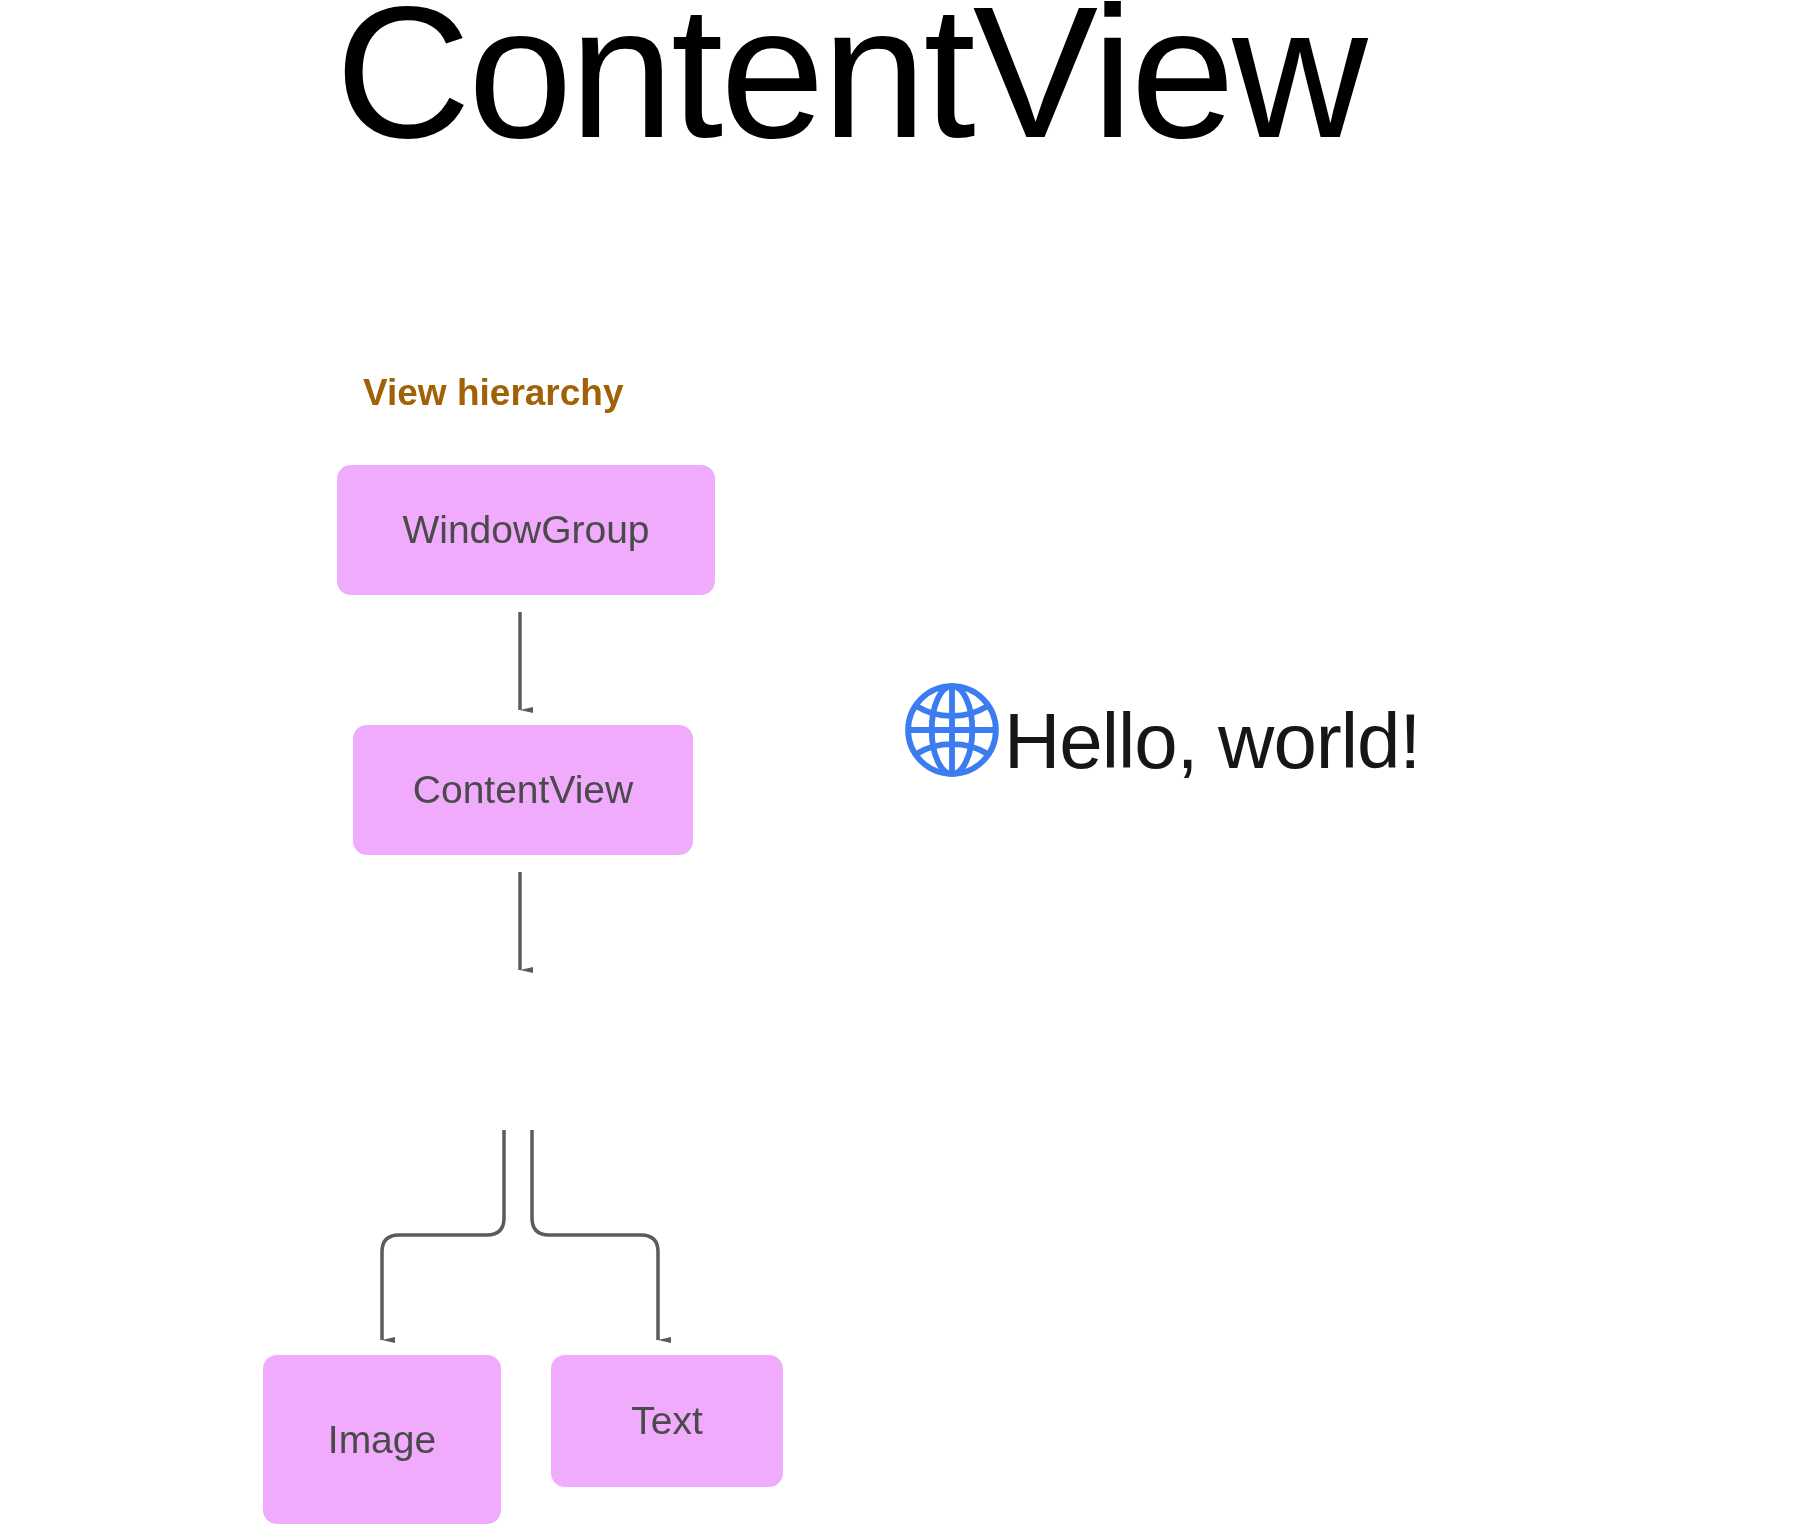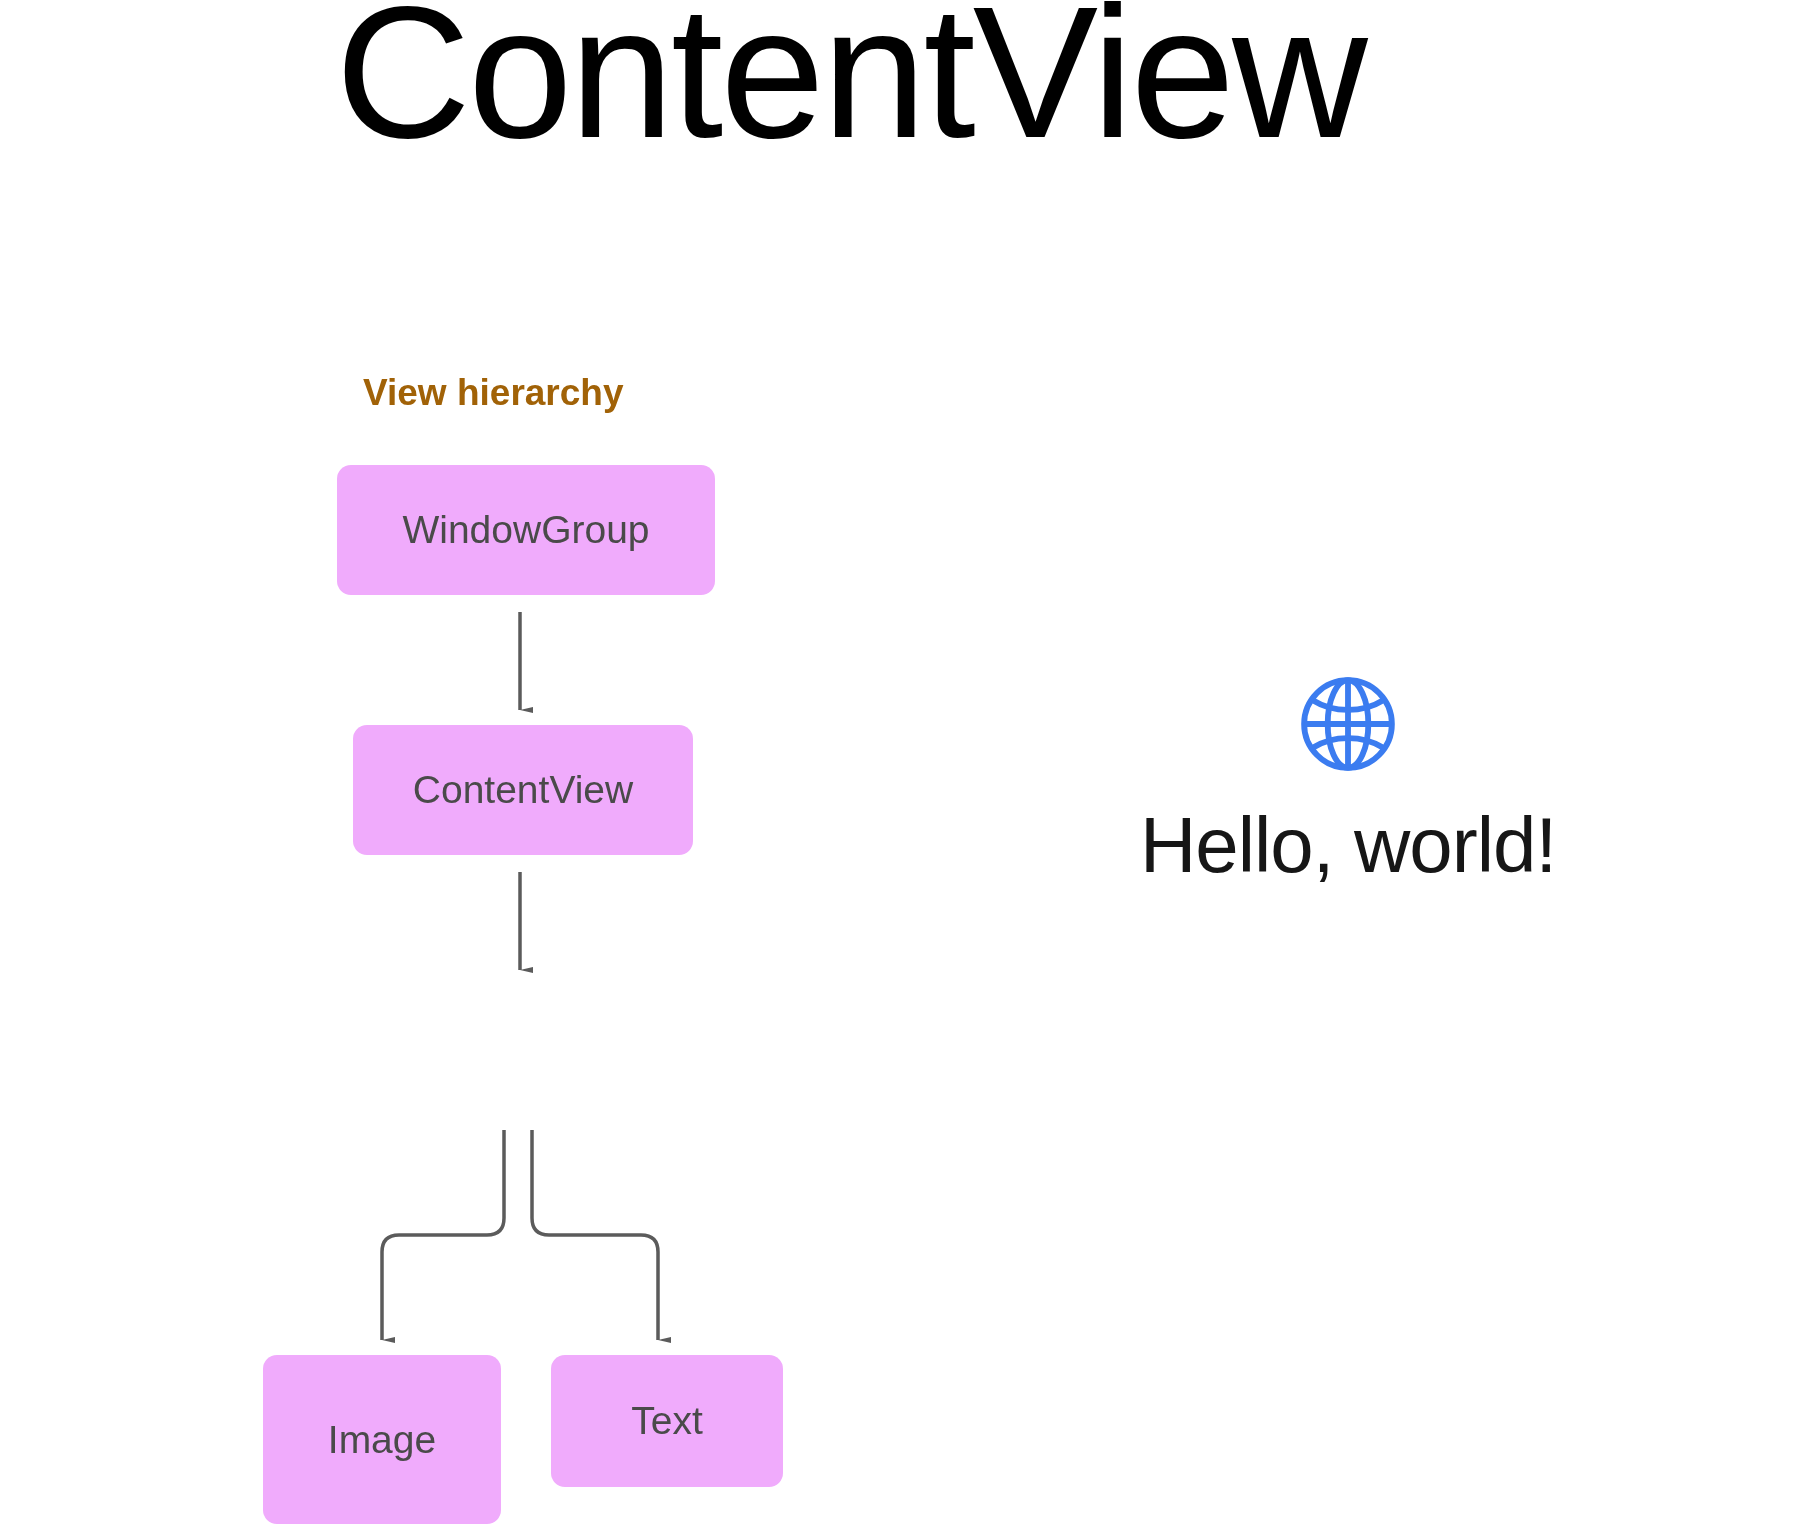--- a/index.html
+++ b/index.html
@@ -92,21 +92,20 @@
     top: 0;
     width: 896px;
     height: 1540px;
   }
   #preview-stack {
     position: absolute;
     left: 0;
     top: 672px;
     width: 896px;
     display: flex;
-    flex-direction: column;
     align-items: center;
   }
   #globe-icon {
     display: block;
     width: 104px;
     height: 104px;
   }
   #hello-text {
     margin-top: 24px;
     font-size: 78px;

